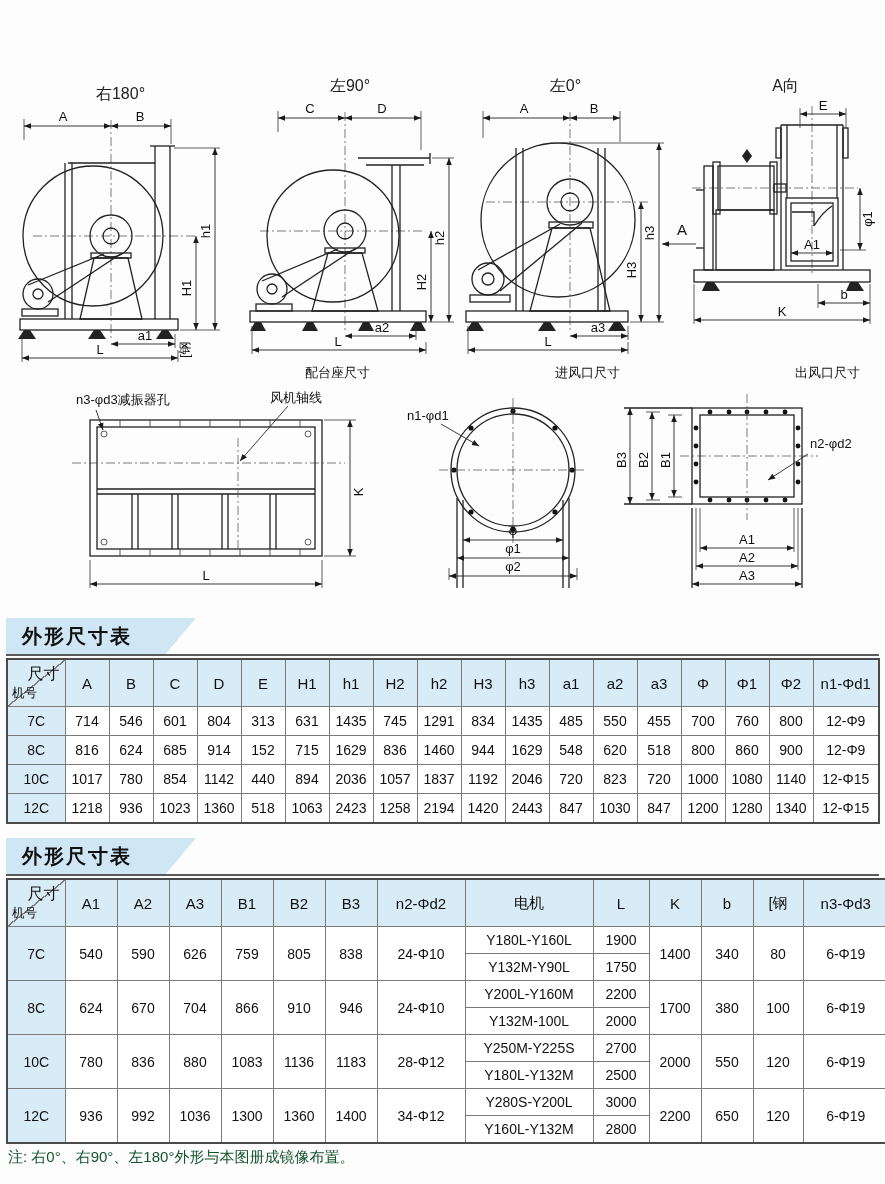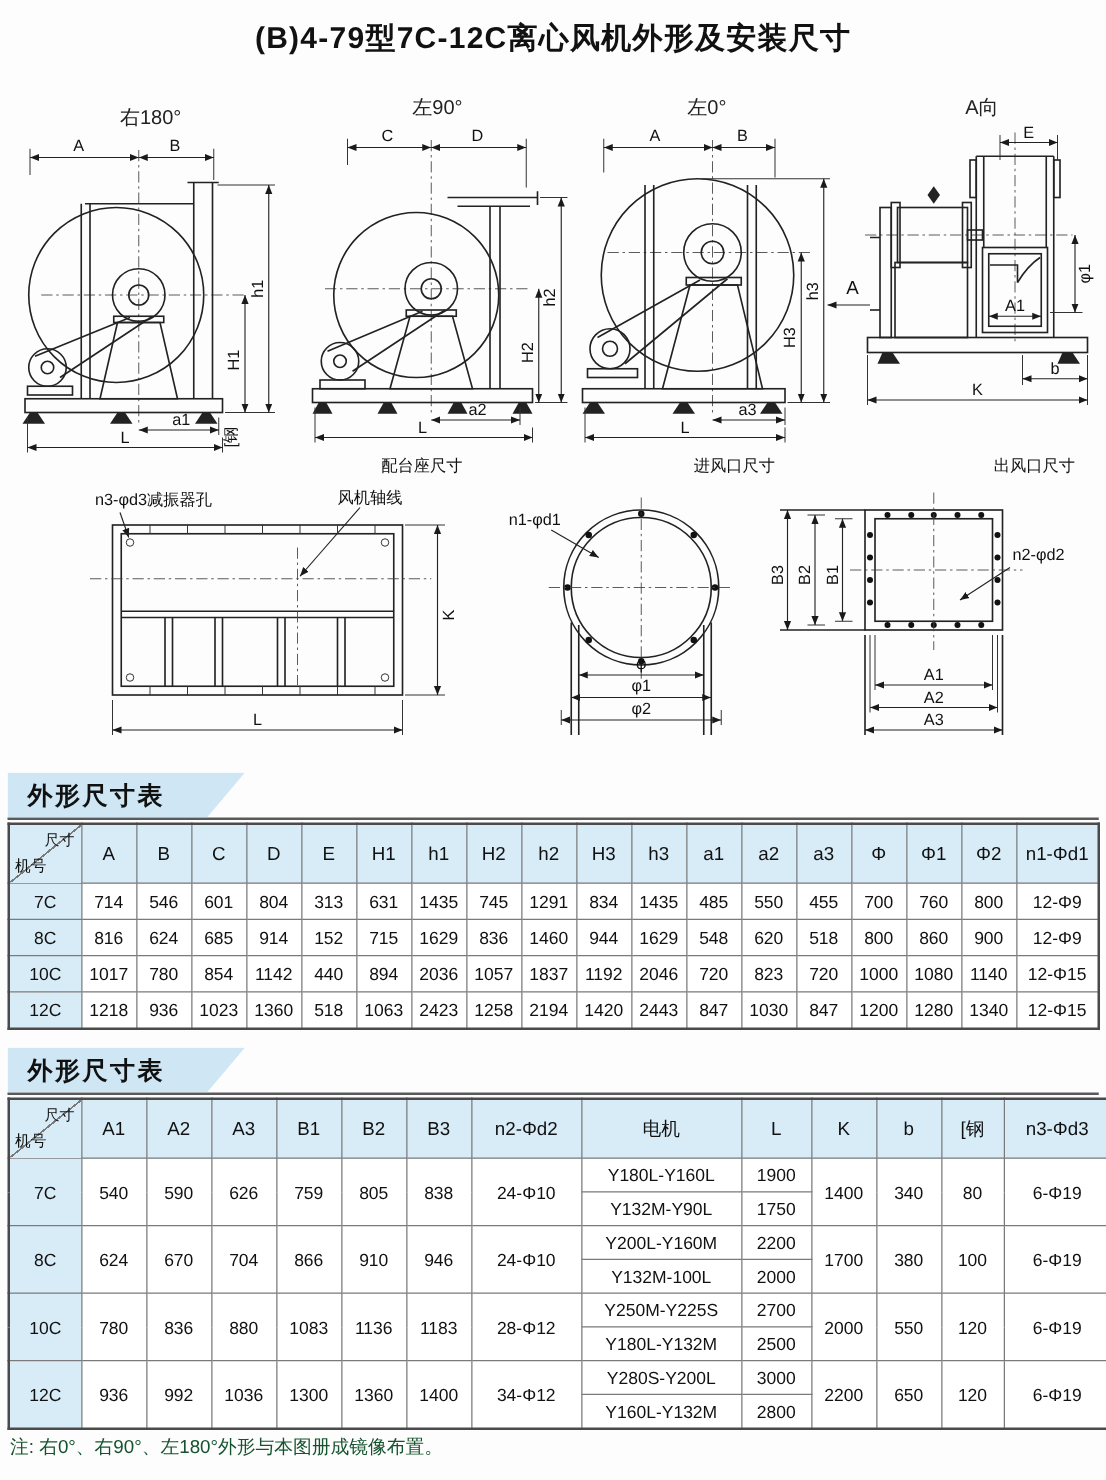--- a/index.html
+++ b/index.html
@@ -30,39 +30,38 @@
         width:873px;border:2px solid #4a4a4a;background:#fff;}
   table.dims td{border:1px solid #7a7a7a;text-align:center;vertical-align:middle;
         font-size:14px;padding:0;color:#111;background:#fff;height:28px;}
   table.dims tr.hd td{background:#d8ecf8;height:46px;font-size:15px;}
   table.dims td.model{background:#d8ecf8;}
   table.t2 td{height:26px;}
   .corner{position:relative;}
   .corner .diag{position:absolute;inset:0;
         background:linear-gradient(to bottom right,transparent calc(50% - 0.7px),
         #7a7a7a calc(50% - 0.7px),#7a7a7a calc(50% + 0.7px),transparent calc(50% + 0.7px));}
-  .corner .c-top{position:absolute;top:4px;right:5px;font-size:12px;}
+  .corner .c-top{position:absolute;top:4px;right:5px;font-size:16px;}
   .corner .c-bot{position:absolute;bottom:4px;left:4px;font-size:12.5px;}
   .note{position:absolute;left:8px;top:1148px;font-size:15px;color:#14532d;}
 </style>
 </head>
 <body>
 
 <div class="page">
 
   
   <svg width="0" height="0">
     <defs>
       <marker id="ar" viewBox="0 0 10 10" refX="10" refY="5" markerWidth="8" markerHeight="8" orient="auto-start-reverse">
         <path d="M0,1 L10,5 L0,9 z" fill="#1a1a1a"></path>
       </marker>
     </defs>
   </svg>
 
-  <div class="page-title">(B)4-79型7C-12C离心风机外形及安装尺寸</div>
 
   
   <div class="view" style="left:8px;top:84px;width:225px;">
     <div class="view-label">右180°</div>
     <svg width="225" height="258" viewBox="0 0 225 258">
       <g class="cl">
         <line x1="25" y1="130" x2="188" y2="130"></line>
           <line x1="103" y1="14" x2="103" y2="232"></line>
       </g>
       <g class="ln">

